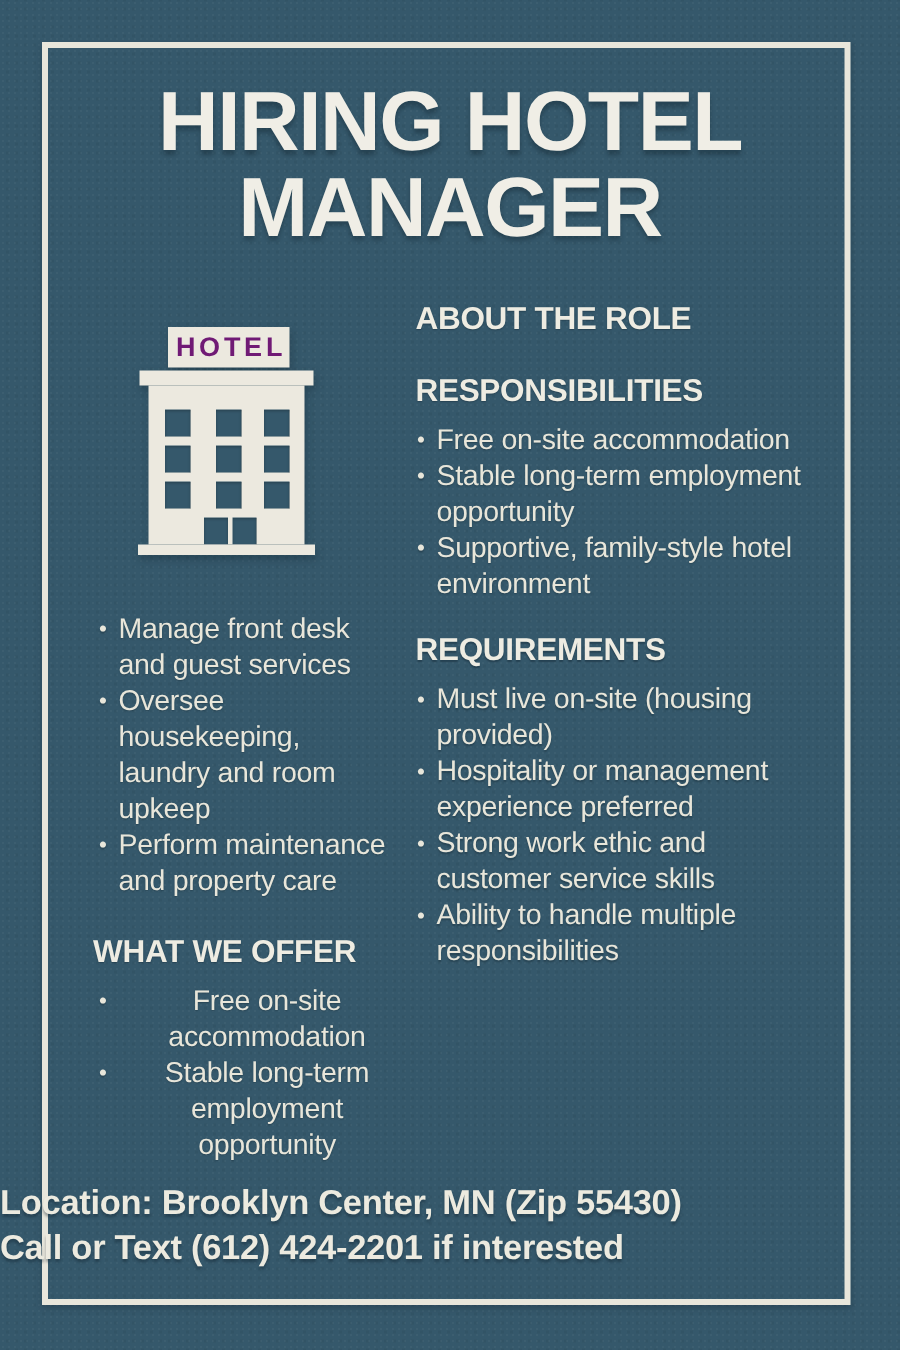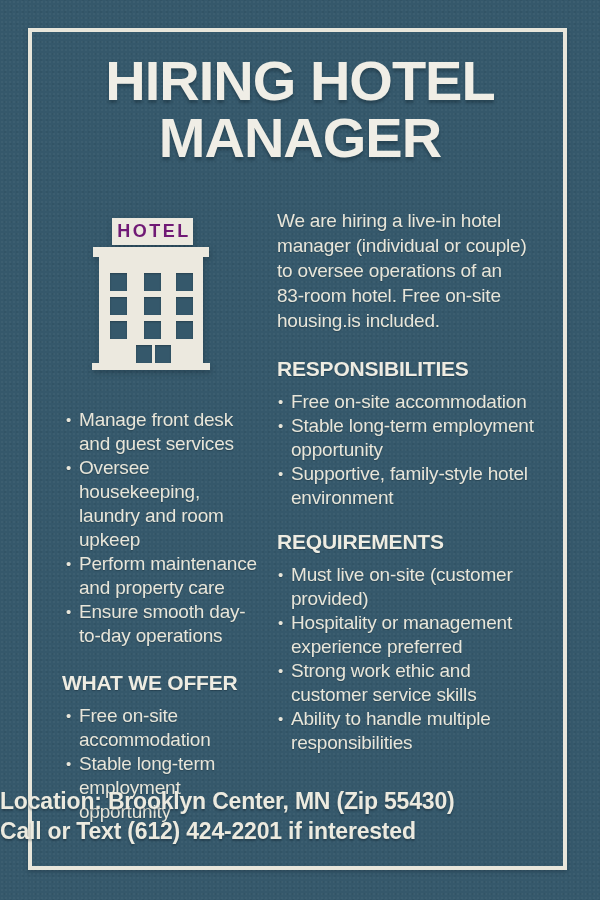--- a/index.html
+++ b/index.html
@@ -107,21 +107,21 @@
   .win, .door {
     position: absolute;
     background: #35586b;
     box-shadow: inset 0 1px 2px rgba(0,0,0,0.25);
   }
   .win  { width: 17px; height: 18px; }
   .door { width: 16px; height: 18px; top: 88px; }
 
   .duties       { margin-top: 38px; width: 200px; }
   .offer-head   { margin-top: 22px; }
-  .offer-list   { margin-top: 9px; }
+  .offer-list   { margin-top: 9px; text-align: center; }
 
   .about-text   { margin: 8px 0 0; line-height: 25px; }
   .resp-head    { margin-top: 23px; }
   .resp-list    { margin-top: 9px; }
   .req-head     { margin-top: 19px; }
   .req-list     { margin-top: 9px; }
 
   .footer {
     position: absolute;
     top: 786px;
@@ -170,54 +170,48 @@
       </div>
 
       <ul class="duties">
         <li>Manage front desk
 and guest services</li>
         <li>Oversee housekeeping,
 laundry and room
 upkeep</li>
         <li>Perform maintenance
 and property care</li>
-        <li>Ensure smooth day-
-to-day operations</li>
       </ul>
 
       <h2 class="offer-head">WHAT WE OFFER</h2>
       <ul class="offer-list">
         <li>Free on-site
 accommodation</li>
         <li>Stable long-term
 employment opportunity</li>
       </ul>
 
     </div>
 
     <div class="col-right">
 
-      <p class="about-text">We are hiring a live-in hotel
-manager (individual or couple)
-to oversee operations of an
-83-room hotel. Free on-site
-housing.is included.</p>
+      <h2>ABOUT THE ROLE</h2>
 
       <h2 class="resp-head">RESPONSIBILITIES</h2>
       <ul class="resp-list">
         <li>Free on-site accommodation</li>
         <li>Stable long-term employment
 opportunity</li>
         <li>Supportive, family-style hotel
 environment</li>
       </ul>
 
       <h2 class="req-head">REQUIREMENTS</h2>
       <ul class="req-list">
-        <li>Must live on-site (customer
+        <li>Must live on-site (housing
 provided)</li>
         <li>Hospitality or management
 experience preferred</li>
         <li>Strong work ethic and
 customer service skills</li>
         <li>Ability to handle multiple
 responsibilities</li>
       </ul>
 
     </div>

